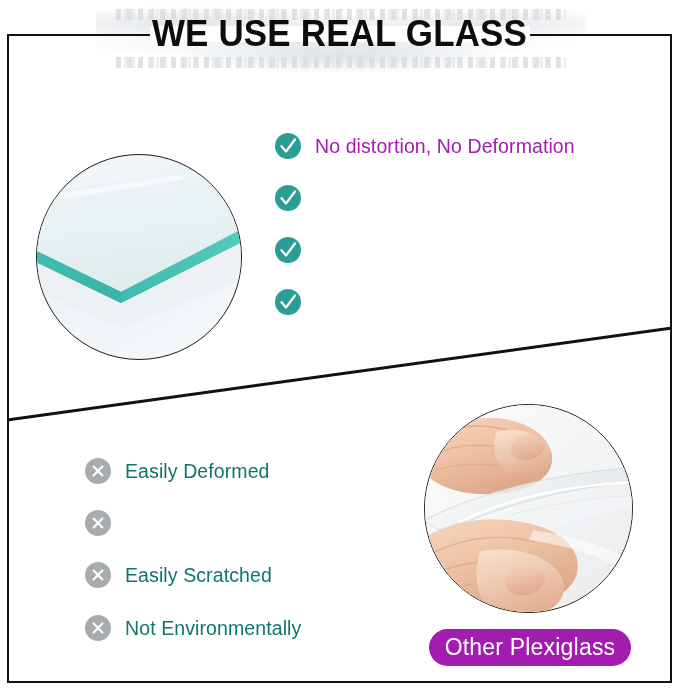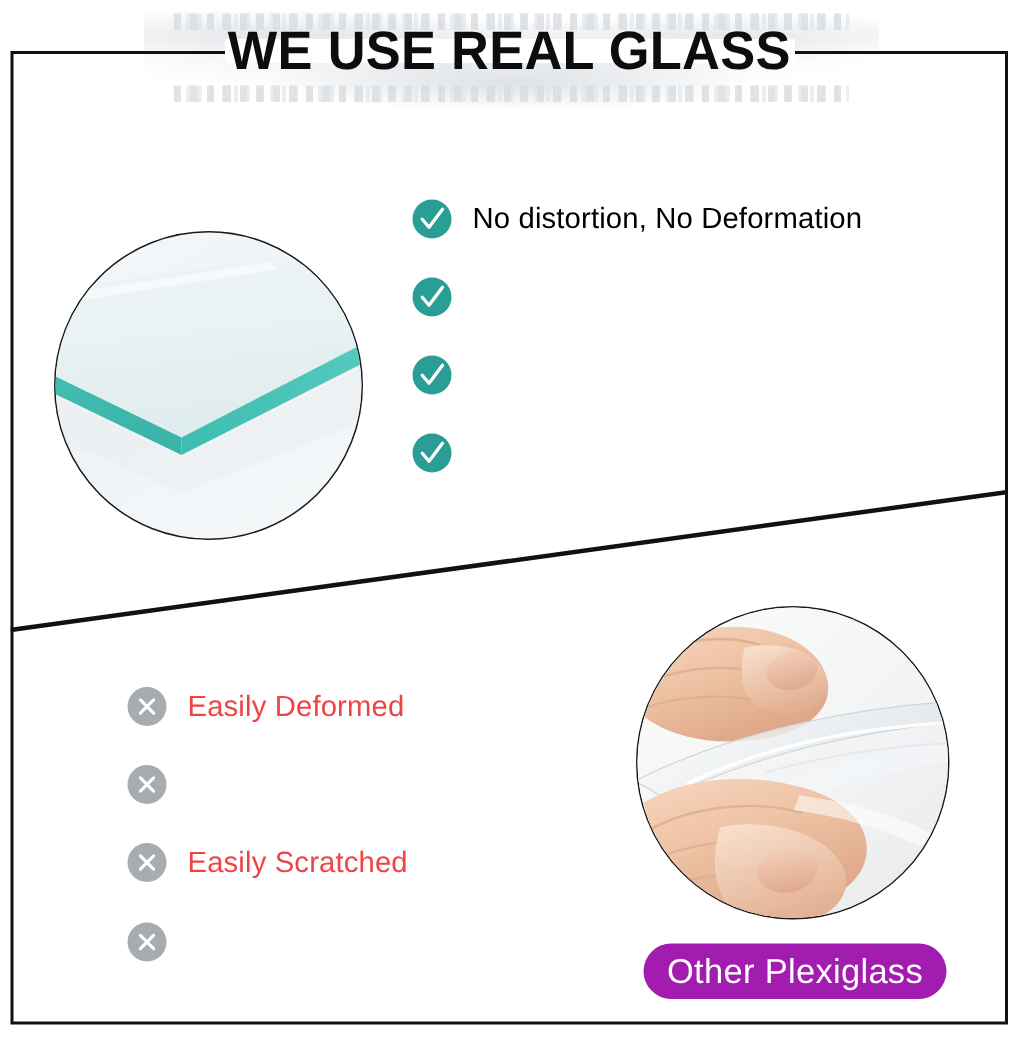--- a/index.html
+++ b/index.html
@@ -182,24 +182,24 @@
     border-radius: 50%;
     flex: 0 0 26px;
     display: block;
   }
   .mark-check { background: #2a9d94; }
   .mark-x     { background: #a8acae; }
 
   .feature-label {
     margin-left: 14px;
     font-size: 19.5px;
-    color: #000000;
+    color: #a21caf;
     letter-spacing: 0.1px;
   }
-  .cons .feature-label { color: #ef4444; }
+  .cons .feature-label { color: #0f766e; }
 </style>
 </head>
 <body>
 
 <div id="root">
 
   <div class="frame"></div>
   <div class="frame-top-mask"></div>
 
   <div class="title-band"></div>
@@ -280,20 +280,21 @@
     <div class="feature-row" style="top:562px">
       <svg class="mark mark-x" viewBox="0 0 26 26">
         <path d="M8.6 8.6 L17.4 17.4 M17.4 8.6 L8.6 17.4" fill="none" stroke="#ffffff" stroke-width="2.1" stroke-linecap="round"></path>
       </svg>
       <span class="feature-label">Easily Scratched</span>
     </div>
     <div class="feature-row" style="top:615px">
       <svg class="mark mark-x" viewBox="0 0 26 26">
         <path d="M8.6 8.6 L17.4 17.4 M17.4 8.6 L8.6 17.4" fill="none" stroke="#ffffff" stroke-width="2.1" stroke-linecap="round"></path>
       </svg>
+      <span class="feature-label">Not Environmentally</span>
     </div>
   </div>
 
   <div class="photo-circle plexi-circle">
     <svg class="plexi-art" viewBox="0 0 240 240" preserveAspectRatio="none">
       <defs>
         <linearGradient id="bg2" x1="0" y1="0" x2="1" y2="1">
           <stop offset="0%" stop-color="#fdfdfd"></stop>
           <stop offset="60%" stop-color="#f1f2f3"></stop>
           <stop offset="100%" stop-color="#e6e7e9"></stop>

